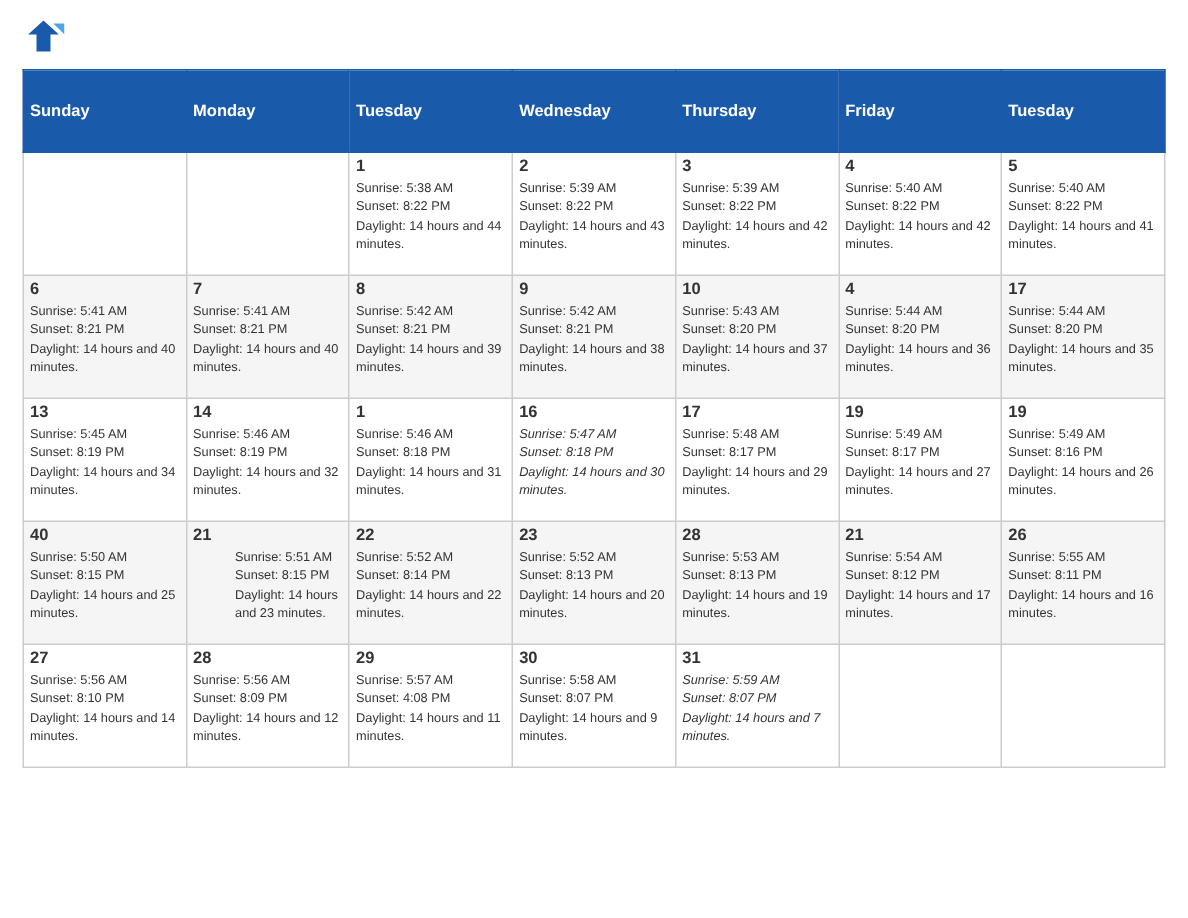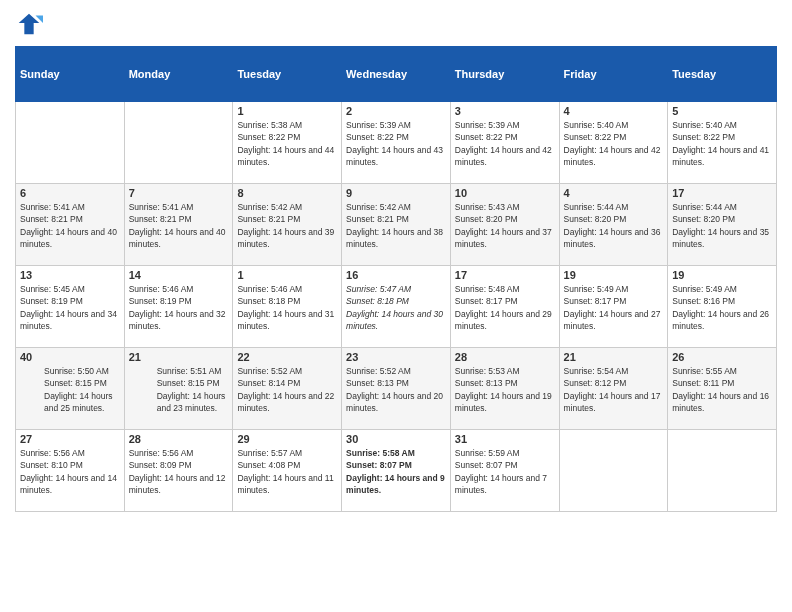--- a/index.html
+++ b/index.html
@@ -253,21 +253,21 @@
           <td>
             <span class="day-number">19</span>
             <div class="day-info" style="white-space: pre-line;">Sunrise: 5:49 AM
 Sunset: 8:16 PM
 Daylight: 14 hours and 26 minutes.</div>
           </td>
         </tr>
         <tr>
           <td>
             <span class="day-number">40</span>
-            <div class="day-info" style="white-space: pre-line; margin-left: 24px;">Sunrise: 5:50 AM
+            <div class="day-info" style="white-space: pre-line;">Sunrise: 5:50 AM
 Sunset: 8:15 PM
 Daylight: 14 hours and 25 minutes.</div>
           </td>
           <td>
             <span class="day-number">21</span>
             <div class="day-info" style="white-space: pre-line; margin-left: 28px;">Sunrise: 5:51 AM
 Sunset: 8:15 PM
 Daylight: 14 hours and 23 minutes.</div>
           </td>
           <td>
@@ -315,27 +315,27 @@
 Daylight: 14 hours and 12 minutes.</div>
           </td>
           <td>
             <span class="day-number">29</span>
             <div class="day-info" style="white-space: pre-line;">Sunrise: 5:57 AM
 Sunset: 4:08 PM
 Daylight: 14 hours and 11 minutes.</div>
           </td>
           <td>
             <span class="day-number">30</span>
-            <div class="day-info" style="white-space: pre-line; font-weight: bold;">Sunrise: 5:58 AM
+            <div class="day-info" style="white-space: pre-line;">Sunrise: 5:58 AM
 Sunset: 8:07 PM
 Daylight: 14 hours and 9 minutes.</div>
           </td>
           <td>
             <span class="day-number">31</span>
-            <div class="day-info" style="white-space: pre-line;">Sunrise: 5:59 AM
+            <div class="day-info" style="white-space: pre-line; font-style: italic;">Sunrise: 5:59 AM
 Sunset: 8:07 PM
 Daylight: 14 hours and 7 minutes.</div>
           </td>
           <td class="empty-cell"></td>
           <td class="empty-cell"></td>
         </tr>
       </tbody>
   </table>
 </div>
 

